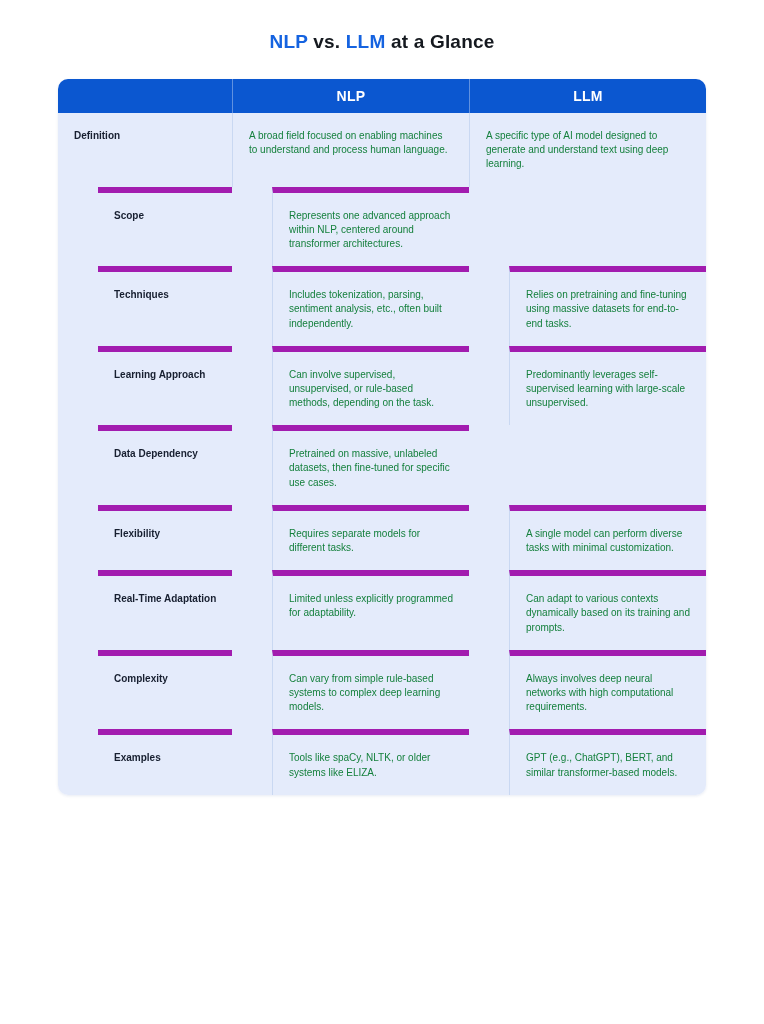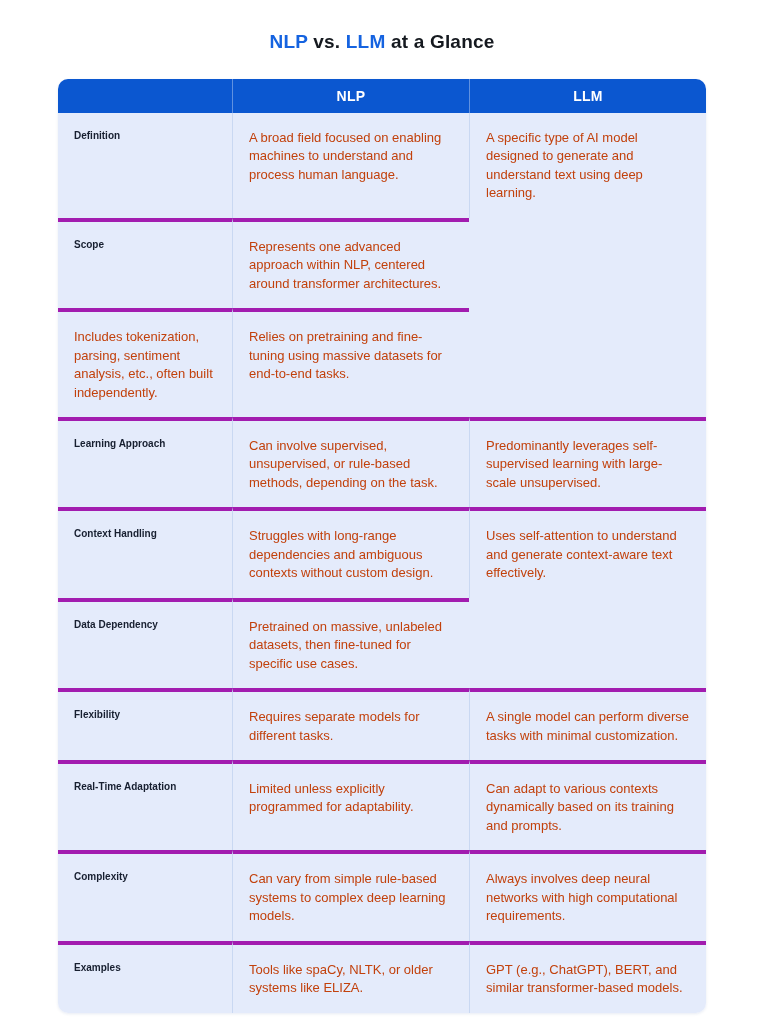--- a/index.html
+++ b/index.html
@@ -40,27 +40,27 @@
   .header-cell {
     padding: 9px 10px;
     font-size: 14px;
     font-weight: 700;
     text-align: center;
     letter-spacing: 0.3px;
   }
   .header-cell + .header-cell { border-left: 1px solid rgba(255,255,255,0.35); }
 
   .body-row { background: #e4ebfb; }
-  .body-row + .body-row .cell { border-top: 4px solid #a21caf; }
+  .body-row + .body-row .cell { border-top: 6px solid #a21caf; margin-left: 40px; }
 
   .cell {
     padding: 16px 16px 15px 16px;
-    font-size: 13px;
+    font-size: 10px;
     line-height: 1.42;
-    color: #c2410c;
+    color: #15803d;
   }
   .cell + .cell { border-left: 1px solid #c9d8f2; }
 
   .label-cell {
     font-weight: 700;
     font-size: 10px;
     color: #171f30;
     padding-right: 12px;
   }
 </style>
@@ -82,35 +82,31 @@
     <div class="cell">A broad field focused on enabling machines to understand and process human language.</div>
     <div class="cell">A specific type of AI model designed to generate and understand text using deep learning.</div>
   </div>
 
   <div class="grid-row body-row">
     <div class="cell label-cell">Scope</div>
     <div class="cell">Represents one advanced approach within NLP, centered around transformer architectures.</div>
   </div>
 
   <div class="grid-row body-row">
+    <div class="cell label-cell">Techniques</div>
     <div class="cell">Includes tokenization, parsing, sentiment analysis, etc., often built independently.</div>
     <div class="cell">Relies on pretraining and fine-tuning using massive datasets for end-to-end tasks.</div>
   </div>
 
   <div class="grid-row body-row">
     <div class="cell label-cell">Learning Approach</div>
     <div class="cell">Can involve supervised, unsupervised, or rule-based methods, depending on the task.</div>
     <div class="cell">Predominantly leverages self-supervised learning with large-scale unsupervised.</div>
   </div>
 
-  <div class="grid-row body-row">
-    <div class="cell label-cell">Context Handling</div>
-    <div class="cell">Struggles with long-range dependencies and ambiguous contexts without custom design.</div>
-    <div class="cell">Uses self-attention to understand and generate context-aware text effectively.</div>
-  </div>
 
   <div class="grid-row body-row">
     <div class="cell label-cell">Data Dependency</div>
     <div class="cell">Pretrained on massive, unlabeled datasets, then fine-tuned for specific use cases.</div>
   </div>
 
   <div class="grid-row body-row">
     <div class="cell label-cell">Flexibility</div>
     <div class="cell">Requires separate models for different tasks.</div>
     <div class="cell">A single model can perform diverse tasks with minimal customization.</div>

